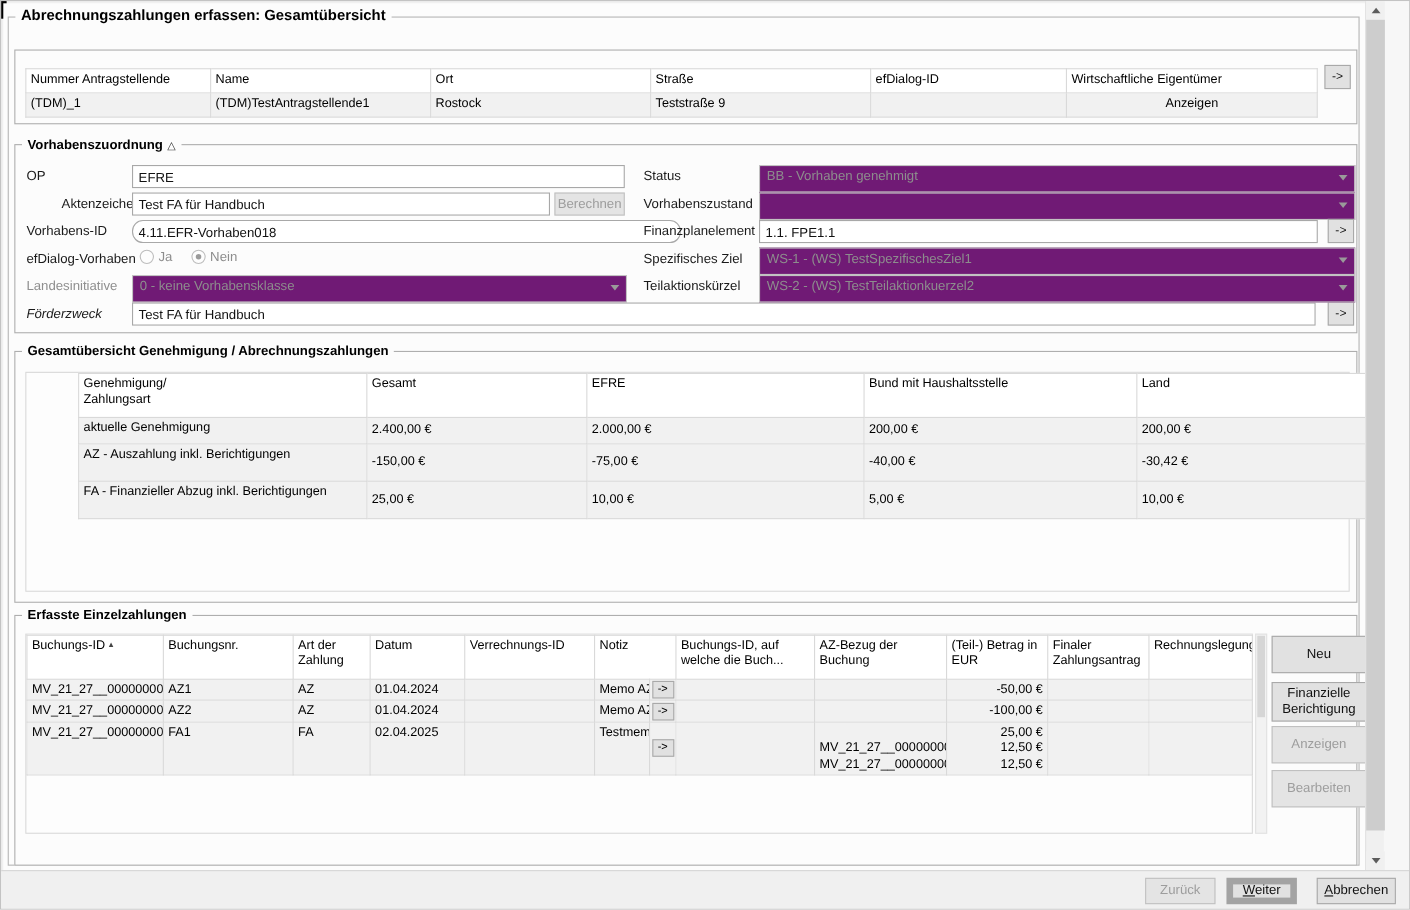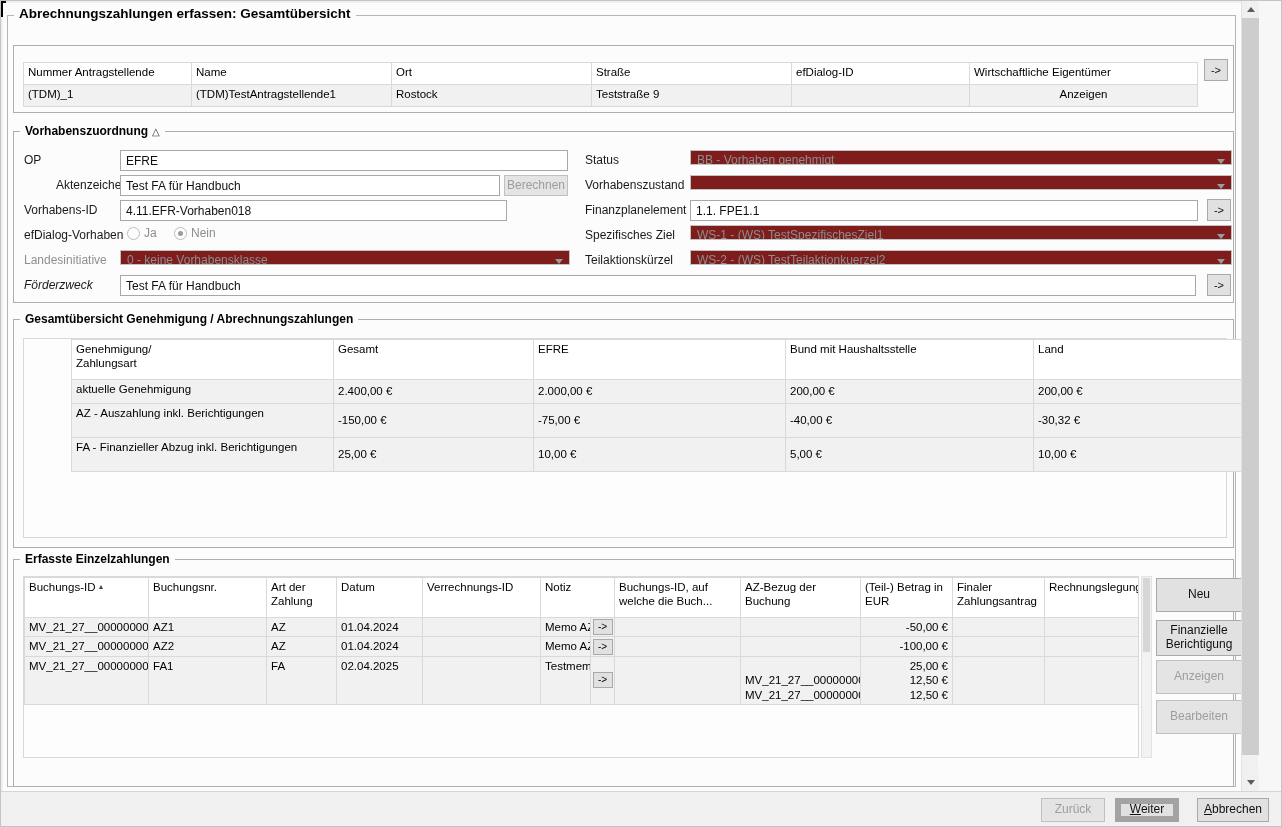--- a/index.html
+++ b/index.html
@@ -11,21 +11,21 @@
   #gutter { position:absolute; left:1257px; top:0; width:25px; height:790px; background:#f7f7f7; }
 
   .box { position:absolute; border:1px solid #aeaeae; background:#fcfcfc; }
   .leg { position:absolute; top:-8px; left:6px; background:#fcfcfc; padding:0 5px; font-weight:bold; font-size:12px; white-space:nowrap; }
   .title-leg { font-size:13.5px; top:-10px; }
   .collapse-ic { font-weight:normal; font-size:10px; margin-left:4px; color:#333; }
 
   .lbl { position:absolute; font-size:12px; color:#1a1a1a; white-space:nowrap; }
   .lbl.dim { color:#8f8f8f; }
   .txt { position:absolute; height:21px; border:1px solid #a8a8a8; background:#fff; font:12px "Liberation Sans",sans-serif; padding:0 5px; color:#111; }
-  .ddl { position:absolute; height:15px; border:1px solid #c2c2c2; background:#7f1d1d; color:#8d8d8d; font-size:12px; line-height:19px; padding:0 24px 0 6px; overflow:hidden; white-space:nowrap; }
+  .ddl { position:absolute; height:25px; border:1px solid #c2c2c2; background:#701a75; color:#8d8d8d; font-size:12px; line-height:19px; padding:0 24px 0 6px; overflow:hidden; white-space:nowrap; }
   .chev { position:absolute; right:6px; top:8px; width:0; height:0; border-left:4px solid transparent; border-right:4px solid transparent; border-top:5px solid #9a9a9a; }
 
   .btn { position:absolute; background:#e1e1e1; border:1px solid #a9a9a9; font:12px "Liberation Sans",sans-serif; color:#111; text-align:center; cursor:pointer; display:flex; align-items:center; justify-content:center; line-height:1.15; }
   .btn.dis { color:#9d9d9d; background:#e4e4e4; border-color:#c0c0c0; cursor:default; }
   .btn.default { border:6px solid #a3a3a3; }
   .sq { font-size:11px; }
   .u { text-decoration:underline; }
 
   .grid { border-collapse:collapse; table-layout:fixed; background:#fff; }
   .grid th { background:#fff; border:1px solid #d9d9d9; font-weight:normal; font-size:11.5px; text-align:left; vertical-align:top; padding:3px 4px; overflow:hidden; line-height:1.2; }
@@ -111,21 +111,21 @@
       </span>
 
       <div class="lbl" style="left:10px;top:21px;">OP</div>
       <input class="txt" style="left: 106px; top: 18px; width: 448px;" value="EFRE">
 
       <div class="lbl" style="left:10px;top:46px;margin-left:32px;">Aktenzeichen</div>
       <input class="txt" style="left: 106px; top: 43px; width: 380px;" value="Test FA für Handbuch">
       <div class="btn dis" style="left:490px;top:43px;width:64px;height:21px;">Berechnen</div>
 
       <div class="lbl" style="left:10px;top:71px;">Vorhabens-ID</div>
-      <input class="txt" style="left: 106px; top: 68px; width: 387px;" value="4.11.EFR-Vorhaben018">
+      <input class="txt" style="left: 106px; top: 68px; width: 499px; border-radius: 10px;" value="4.11.EFR-Vorhaben018">
 
       <div class="lbl" style="left:10px;top:96px;">efDialog-Vorhaben</div>
       <div class="radio" style="left:113px;top:94px;">
         <span class="rc"></span>
         <span>Ja</span>
       </div>
       <div class="radio" style="left:160px;top:94px;">
         <span class="rc sel"></span>
         <span>Nein</span>
       </div>
@@ -196,21 +196,21 @@
               <td class="num">2.400,00 €</td>
               <td class="num">2.000,00 €</td>
               <td class="num">200,00 €</td>
               <td class="num">200,00 €</td>
             </tr>
             <tr style="height:34px;">
               <td class="wraptext">AZ - Auszahlung inkl. Berichtigungen</td>
               <td class="num">-150,00 €</td>
               <td class="num">-75,00 €</td>
               <td class="num">-40,00 €</td>
-              <td class="num">-30,32 €</td>
+              <td class="num">-30,42 €</td>
             </tr>
             <tr style="height:34px;">
               <td class="wraptext">FA - Finanzieller Abzug inkl. Berichtigungen</td>
               <td class="num">25,00 €</td>
               <td class="num">10,00 €</td>
               <td class="num">5,00 €</td>
               <td class="num">10,00 €</td>
             </tr>
           </tbody>
         </table>

